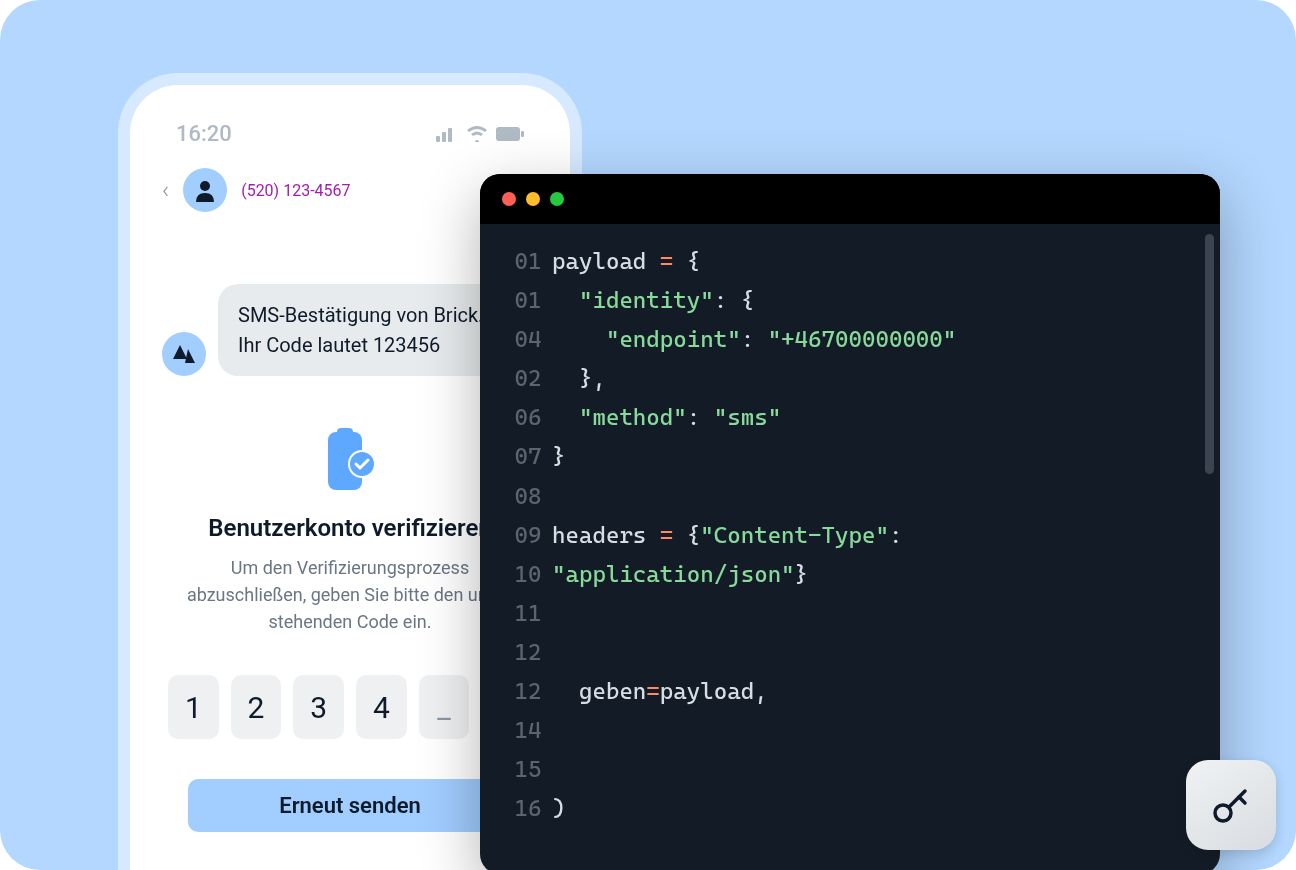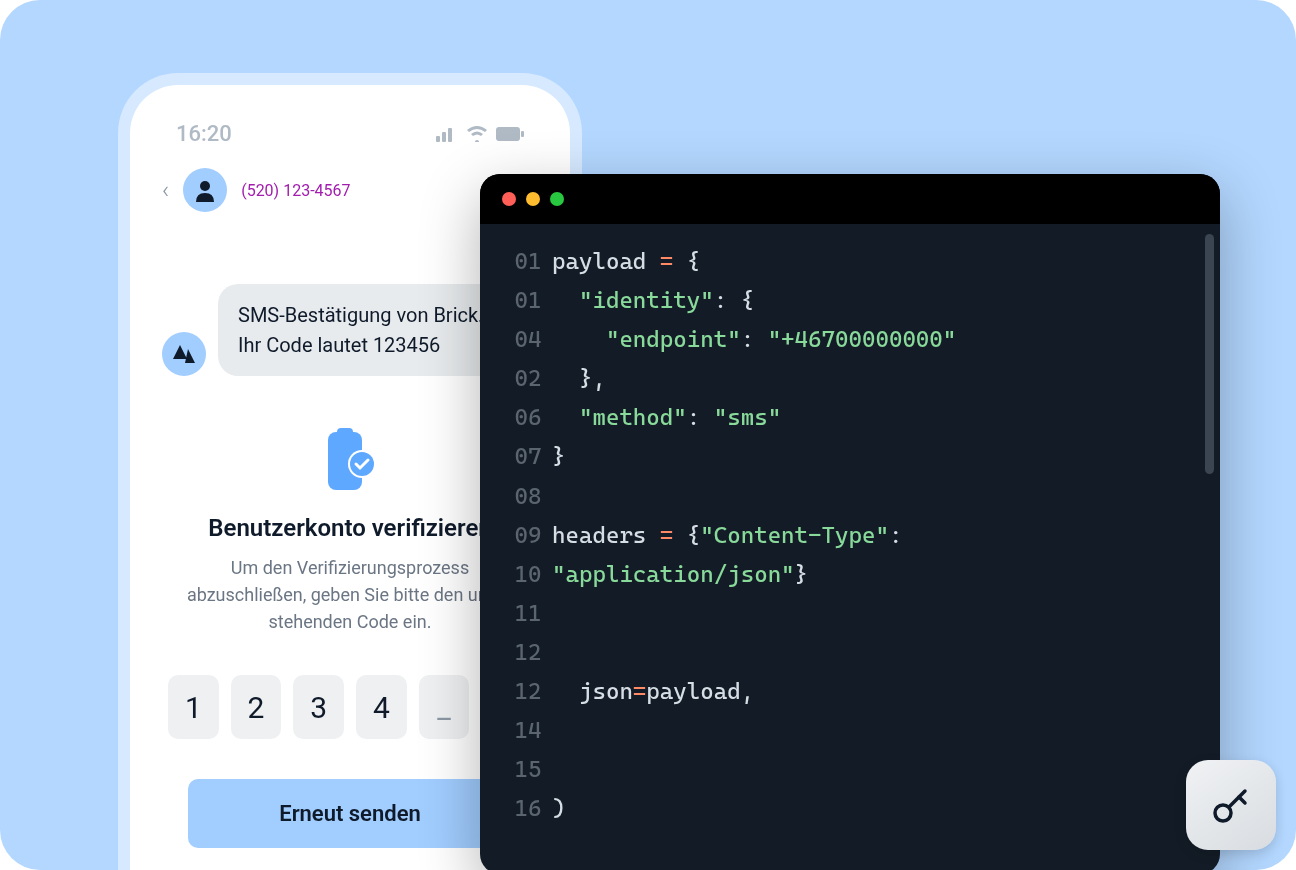--- a/index.html
+++ b/index.html
@@ -141,21 +141,21 @@
       font-weight: 400;
       color: #0f1a2a;
     }
     .code-box.underscore {
       color: #8b97a4;
     }
     .resend-button {
       margin: 40px 40px 0;
       background: #a1cdff;
       border-radius: 10px;
-      padding: 22px;
+      padding: 14px;
       text-align: center;
       font-size: 22px;
       font-weight: 600;
       color: #0f1a2a;
     }
     .code-window {
       position: absolute;
       left: 480px;
       top: 174px;
       width: 740px;
@@ -347,21 +347,21 @@
         </div>
         <div class="code-line">
           <span class="line-number">11</span>
           <span class="code-text"><span></span></span>
         </div>
         <div class="code-line">
           <span class="line-number">12</span>
         </div>
         <div class="code-line">
           <span class="line-number">12</span>
-          <span class="code-text"><span>  json</span><span class="tok-operator">=</span><span>payload,</span></span>
+          <span class="code-text"><span>  geben</span><span class="tok-operator">=</span><span>payload,</span></span>
         </div>
         <div class="code-line">
           <span class="line-number">14</span>
         </div>
         <div class="code-line">
           <span class="line-number">15</span>
         </div>
         <div class="code-line">
           <span class="line-number">16</span>
           <span class="code-text"><span>)</span></span>

